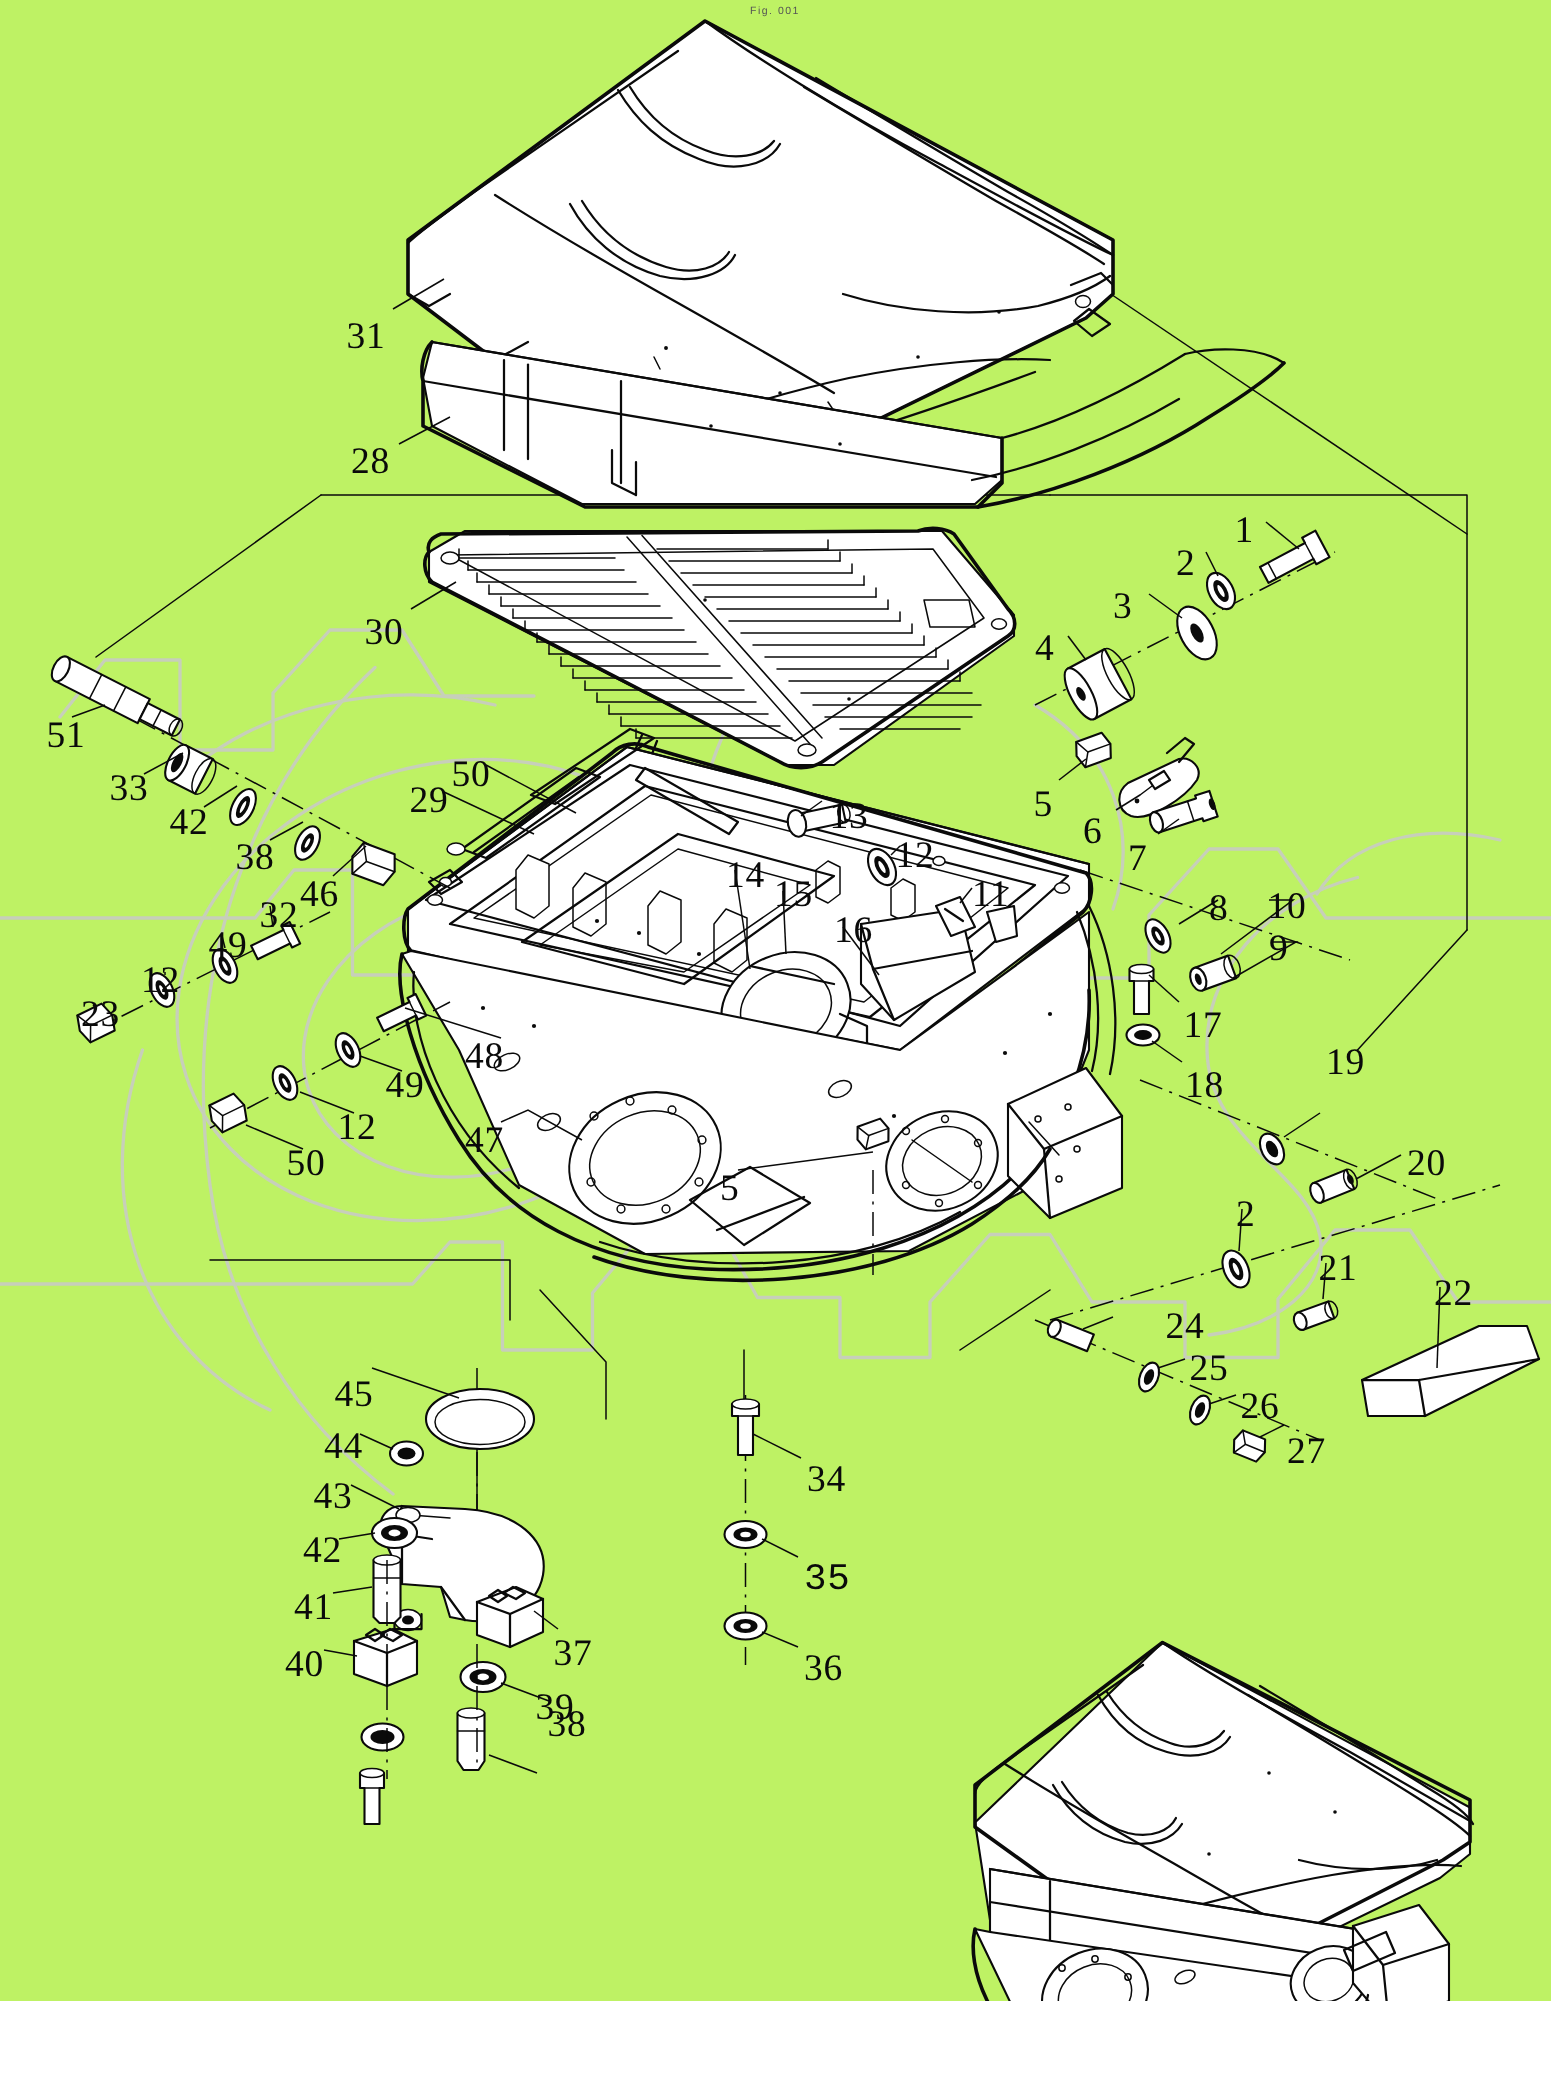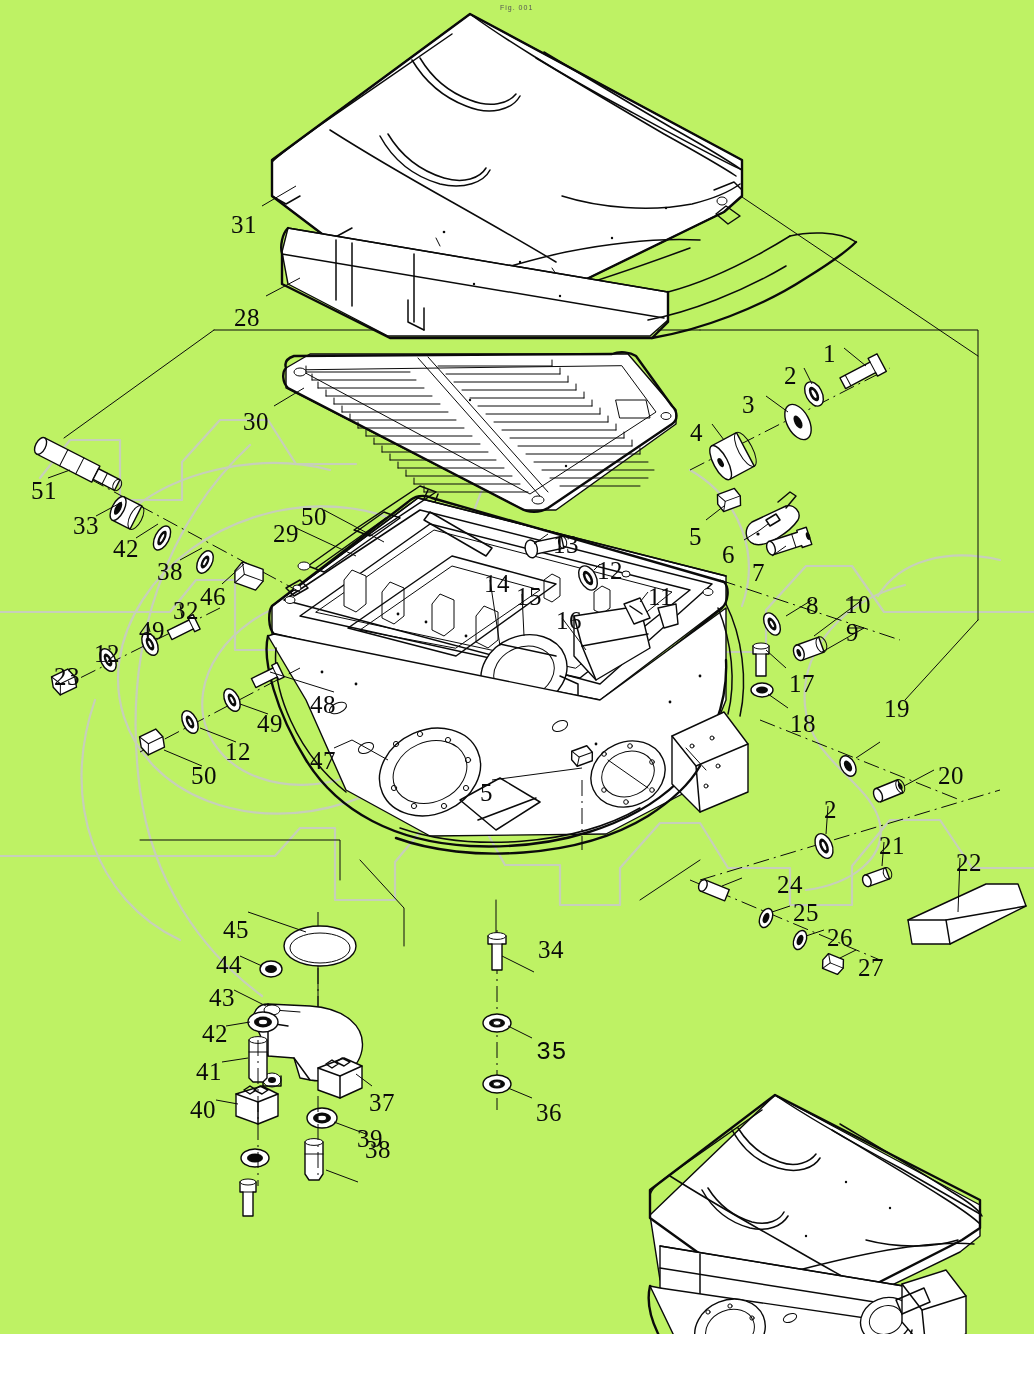--- a/index.html
+++ b/index.html
@@ -817,21 +817,21 @@
       <path d="M372 1086 L356 1074"></path>
       <path d="M366 1134 L334 1122"></path>
       <path d="M358 1182 L326 1170"></path>
     </g>
 
     </g>
   </svg>
 
   <div id="callout-layer">
       <div class="callout" style="left: 231px; top: 212px;">31</div>
-      <div class="callout" style="left: 234px; top: 305px;">28</div>
+      <div class="callout" style="left: 234px; top: 295px;">28</div>
       <div class="callout" style="left: 243px; top: 409px;">30</div>
       <div class="callout" style="left: 823px; top: 341px;">1</div>
       <div class="callout" style="left: 784px; top: 363px;">2</div>
       <div class="callout" style="left: 742px; top: 392px;">3</div>
       <div class="callout" style="left: 690px; top: 420px;">4</div>
       <div class="callout" style="left: 689px; top: 524px;">5</div>
       <div class="callout" style="left: 722px; top: 542px;">6</div>
       <div class="callout" style="left: 752px; top: 560px;">7</div>
       <div class="callout" style="left: 553px; top: 532px;">13</div>
       <div class="callout" style="left: 597px; top: 558px;">12</div>
@@ -863,21 +863,21 @@
       <div class="callout" style="left: 480px; top: 780px;">5</div>
       <div class="callout" style="left: 884px; top: 696px;">19</div>
       <div class="callout" style="left: 938px; top: 763px;">20</div>
       <div class="callout" style="left: 824px; top: 797px;">2</div>
       <div class="callout" style="left: 879px; top: 833px;">21</div>
       <div class="callout" style="left: 956px; top: 850px;">22</div>
       <div class="callout" style="left: 745px; top: 872px; margin-left: 32px;">24</div>
       <div class="callout" style="left: 793px; top: 900px;">25</div>
       <div class="callout" style="left: 827px; top: 925px;">26</div>
       <div class="callout" style="left: 858px; top: 945px; margin-top: 10px;">27</div>
-      <div class="callout" style="left: 538px; top: 937px;">34</div>
+      <div class="callout" style="left: 538px; top: 974px;">34</div>
       <div class="callout" style="left: 536px; top: 1040px; font-family: Liberation Mono, monospace;">35</div>
       <div class="callout" style="left: 536px; top: 1100px;">36</div>
       <div class="callout" style="left: 223px; top: 917px;">45</div>
       <div class="callout" style="left: 216px; top: 952px;">44</div>
       <div class="callout" style="left: 209px; top: 985px;">43</div>
       <div class="callout" style="left: 202px; top: 1021px;">42</div>
       <div class="callout" style="left: 196px; top: 1059px;">41</div>
       <div class="callout" style="left: 190px; top: 1097px;">40</div>
       <div class="callout" style="left: 369px; top: 1090px;">37</div>
       <div class="callout" style="left: 365px; top: 1137px;">38</div>

